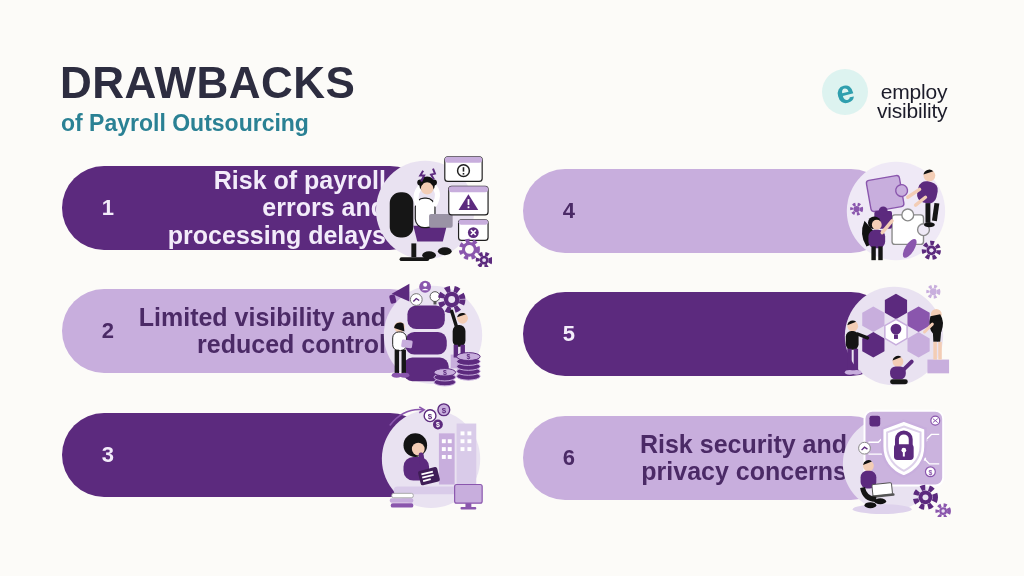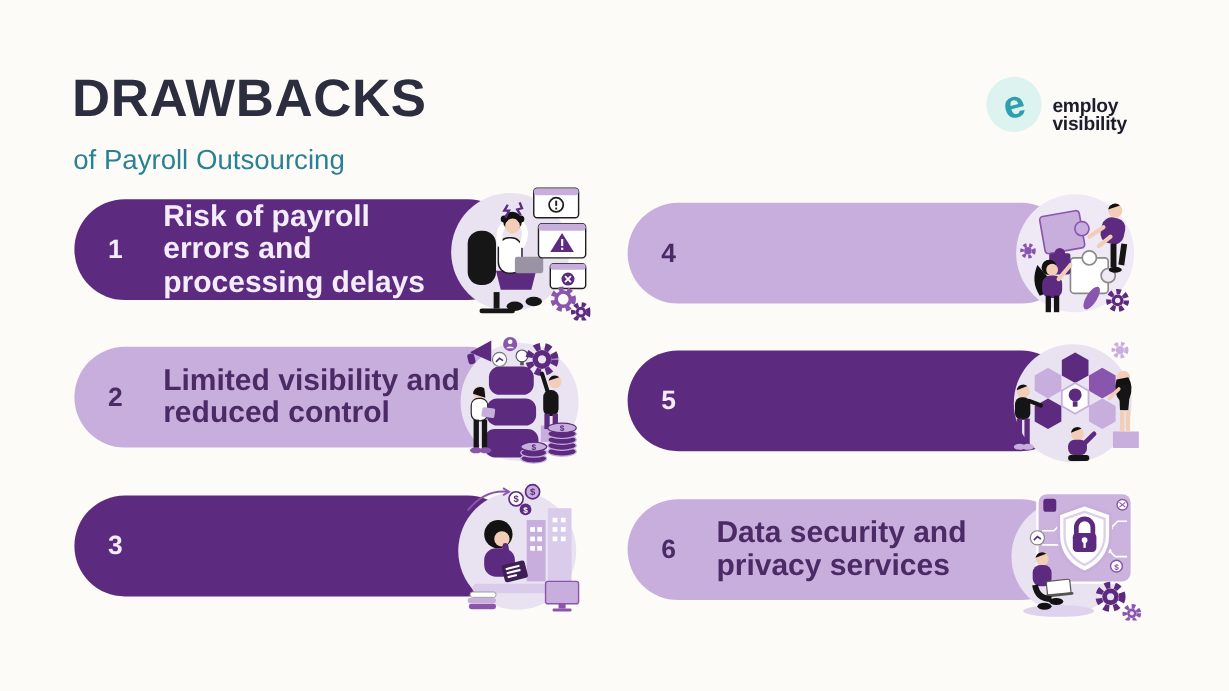--- a/index.html
+++ b/index.html
@@ -14,47 +14,47 @@
     --brand-badge-bg:#ddf3f0;
     --page-bg:#fcfbf8;
   }
   *{box-sizing:border-box;}
   html,body{margin:0;padding:0;}
   body{
     width:1024px;height:576px;overflow:hidden;position:relative;
     background:var(--page-bg);
     font-family:"Liberation Sans", sans-serif;
   }
-  .canvas{position:absolute;inset:0;}
+  .canvas{position:absolute;inset:0;text-align:right;}
 
   .title{
     position:absolute;left:60px;top:58px;
     font-size:44px;font-weight:bold;letter-spacing:.5px;
     color:var(--title);
   }
   .subtitle{
-    position:absolute;left:61px;top:120px;
-    font-size:23px;font-weight:normal;
+    position:absolute;left:61px;top:110px;
+    font-size:23px;font-weight:bold;
     color:var(--subtitle-teal);
   }
   .logo{
     position:absolute;left:822px;top:63px;
     display:flex;align-items:center;gap:9px;
   }
   .logo-badge{
     width:46px;height:46px;border-radius:50%;
     background:var(--brand-badge-bg);
     display:flex;align-items:center;justify-content:center;
   }
   .logo-e{
     font-size:32px;font-weight:bold;color:var(--brand-teal);
     transform:rotate(-14deg);line-height:1;
   }
   .logo-text{
-    font-size:16px;font-weight:bold;color:var(--brand-text);
+    font-size:21px;font-weight:normal;color:var(--brand-text);
     line-height:.92;letter-spacing:-.2px;margin-top:19px;
   }
 
   .pill{
     position:absolute;width:370px;height:84px;border-radius:42px;
     display:flex;align-items:center;padding-left:28px;
   }
   .pill.dark{background:var(--dark-purple);color:var(--text-on-dark);}
   .pill.light{background:var(--light-purple);color:var(--text-on-light);}
   .num{font-size:22px;font-weight:bold;flex:0 0 24px;}
@@ -383,21 +383,21 @@
         <g transform="translate(100,17)">
           <circle r="5.5" fill="none" stroke="#c8aedd" stroke-width="3.4" stroke-dasharray="2.8 2.4"></circle>
           <circle r="3.5" fill="#c8aedd"></circle>
         </g>
       </svg>
     </div>
   </div>
 
   <div id="p6" class="pill light">
     <span class="num">6</span>
-    <span class="label">Data security and privacy services</span>
+    <span class="label">Risk security and privacy concerns</span>
     <div class="illus">
       <svg viewBox="0 0 120 120">
         <circle cx="56" cy="66" r="48" fill="#e9e2f1"></circle>
         <g>
           <rect x="30" y="12" width="80" height="76" rx="8" fill="#cbb3de" stroke="#ffffff" stroke-width="2"></rect>
           <rect x="35" y="17" width="11" height="11" rx="2.5" fill="#5c2a7e"></rect>
           <g stroke="#ffffff" stroke-width="1.4" fill="none">
             <path d="M34,44 h10 l7,-7 h8"></path>
             <path d="M34,56 h14 l6,6 h6"></path>
             <path d="M106,36 h-8 l-6,6"></path>

